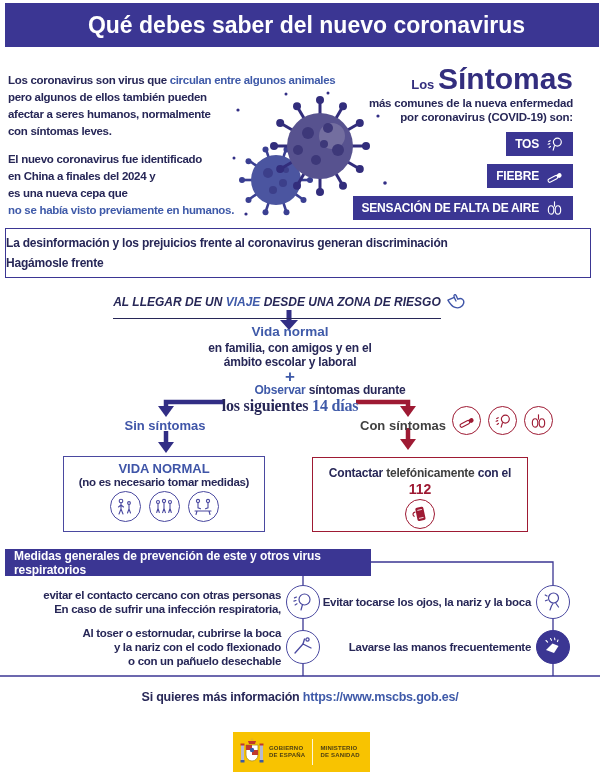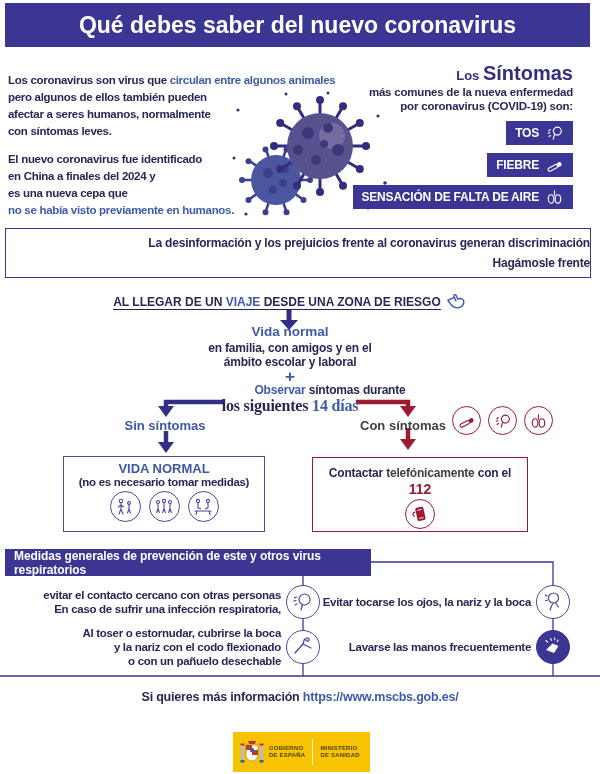--- a/index.html
+++ b/index.html
@@ -6,45 +6,45 @@
   #poster{position:relative;width:600px;height:774px;background:#fff;overflow:hidden;
           font-family:"Liberation Sans",sans-serif;color:#272757;font-weight:700;}
   .abs{position:absolute;}
   .ln{white-space:nowrap;}
   .accent{color:#3f5aa9;}
   .red{color:#404040;}
   svg{display:block;}
 
   
   #title-bar{left:5px;top:3px;width:585px;height:44px;background:#3b3693;color:#fff;
-             display:flex;align-items:center;justify-content:center;font-size:23px;}
+             display:flex;align-items:center;justify-content:center;font-size:23px;padding-left:9px;}
 
   
   #intro-left{left:8px;top:72px;font-size:11.5px;letter-spacing:-0.3px;line-height:17px;}
   #intro-p2{margin-top:11px;}
 
   
   #symptoms{right:27px;top:62px;width:320px;text-align:right;}
   #sym-head{font-size:13px;color:#332e7e;}
-  #sym-head .big{font-size:20px;}
+  #sym-head .big{font-size:30px;}
   .sym-sub{font-size:11.5px;letter-spacing:-0.2px;line-height:14px;}
   .badge-row{margin-top:8px;}
   .badge{display:inline-flex;align-items:center;gap:6px;background:#3b3693;color:#fff;
          font-size:12px;padding:4px 9px;letter-spacing:-0.2px;}
 
   
   #disc-box{left:5px;top:228px;width:586px;height:50px;border:1.2px solid #3b3693;
-            display:flex;flex-direction:column;justify-content:space-evenly;align-items:flex-end;
+            display:flex;flex-direction:column;justify-content:space-evenly;align-items:flex-start;
             font-size:12px;letter-spacing:-0.2px;box-sizing:border-box;}
 
   
   #flow{left:0;top:290px;width:600px;height:253px;}
   .fc{position:absolute;text-align:center;}
   #flow-heading{left:0;top:2px;width:580px;font-size:12px;}
-  #flow-heading .uline{border-bottom:1.4px solid #272757;padding-bottom:0;}
+  #flow-heading .uline{border-bottom:1.4px solid #272757;padding-bottom:9px;font-style:italic;}
   #hand-ptr{display:inline-block;vertical-align:-4px;margin-left:4px;}
   #vida-title{left:0;top:34px;width:580px;font-size:13.5px;}
   #vida-l1{left:0;top:51px;width:580px;font-size:12px;letter-spacing:-0.2px;}
   #vida-l2{left:0;top:65px;width:580px;font-size:12px;letter-spacing:-0.2px;}
   #plus{left:0;top:77px;width:580px;font-size:17px;}
   #obs1{left:0;top:93px;width:580px;font-size:12px;letter-spacing:-0.2px;padding-left:40px;}
   #obs2{left:0;top:107px;width:580px;font-size:16px;letter-spacing:-0.2px;font-family:Liberation Serif, serif;}
   #sin-label{left:95px;top:128px;width:140px;font-size:13px;color:#3f55a8;}
   #con-label{left:338px;top:128px;width:108px;font-size:13px;text-align:right;}
   #con-icons{left:452px;top:116px;display:flex;gap:7px;}

